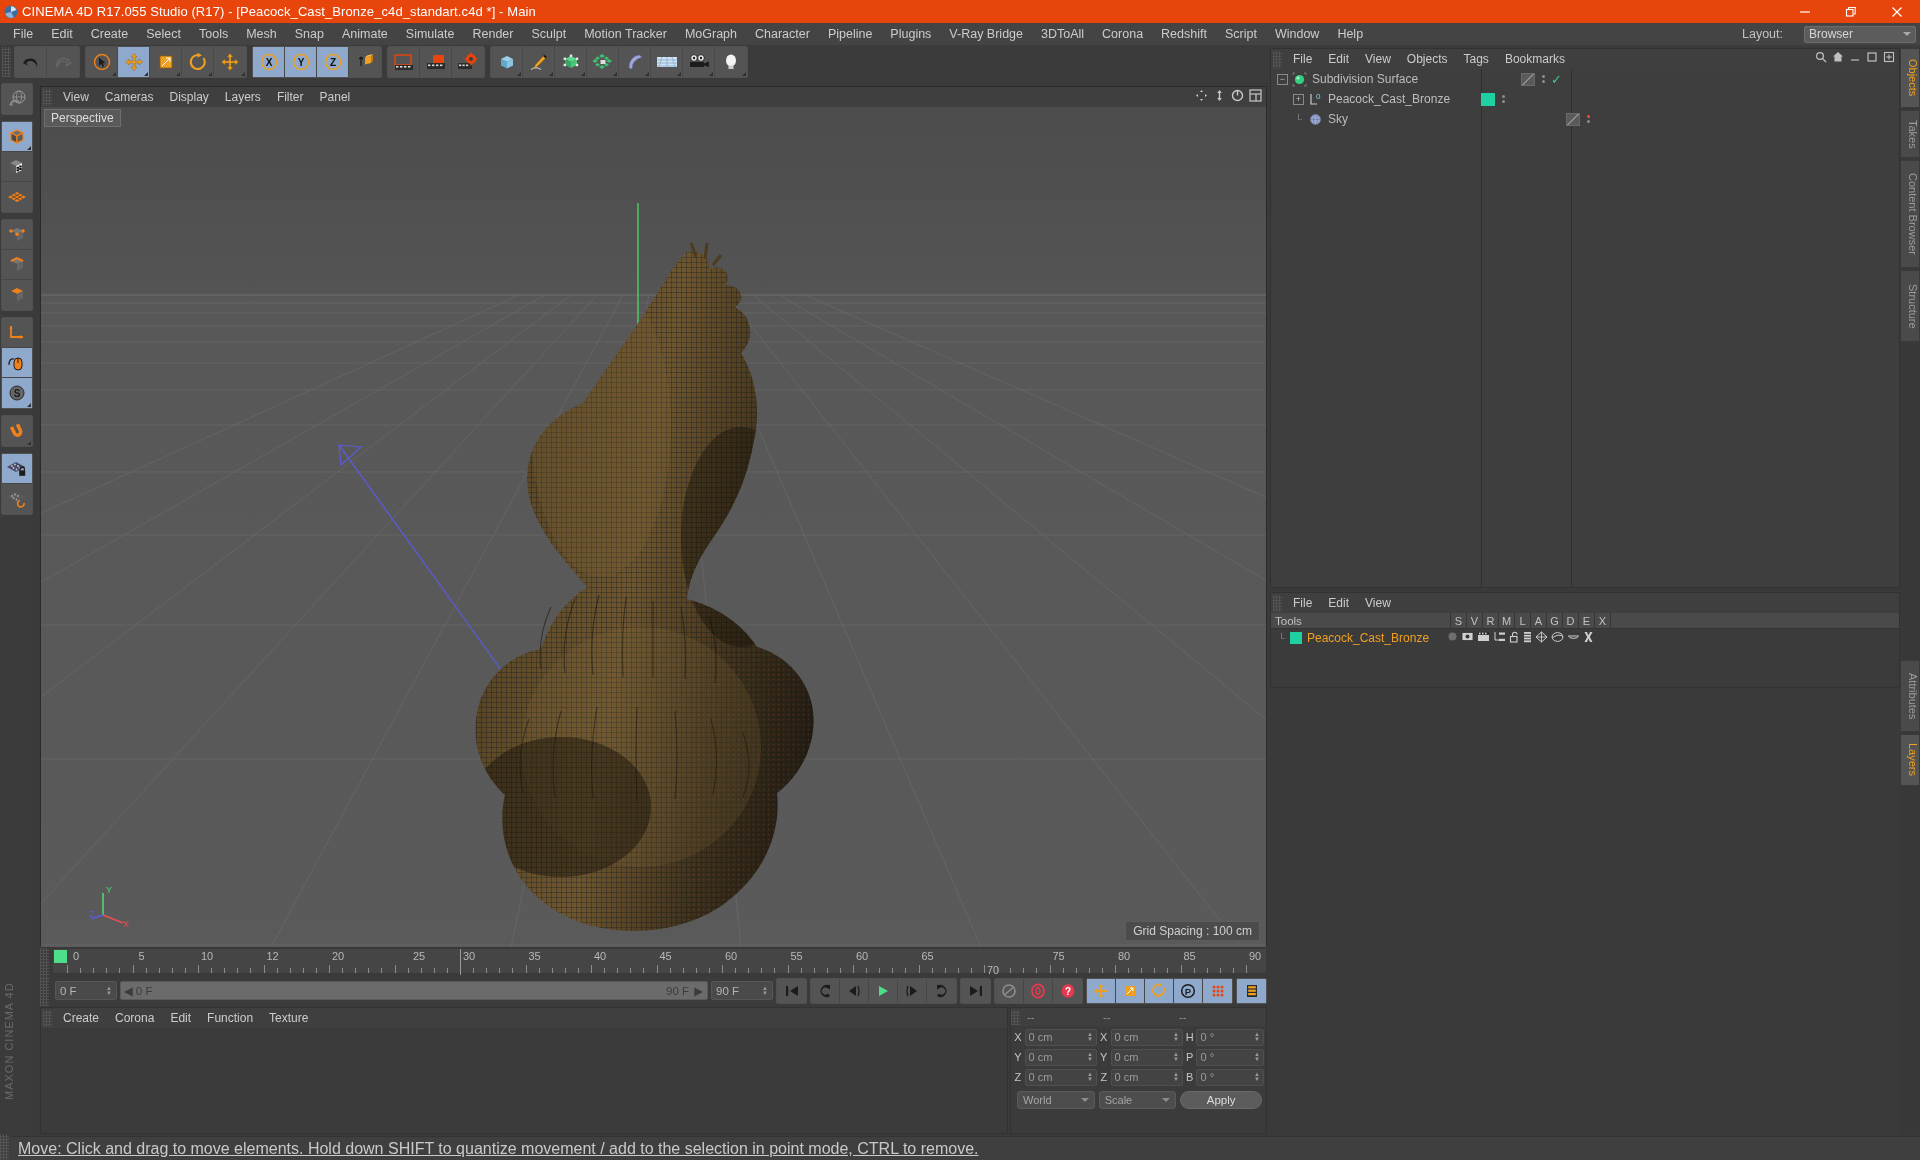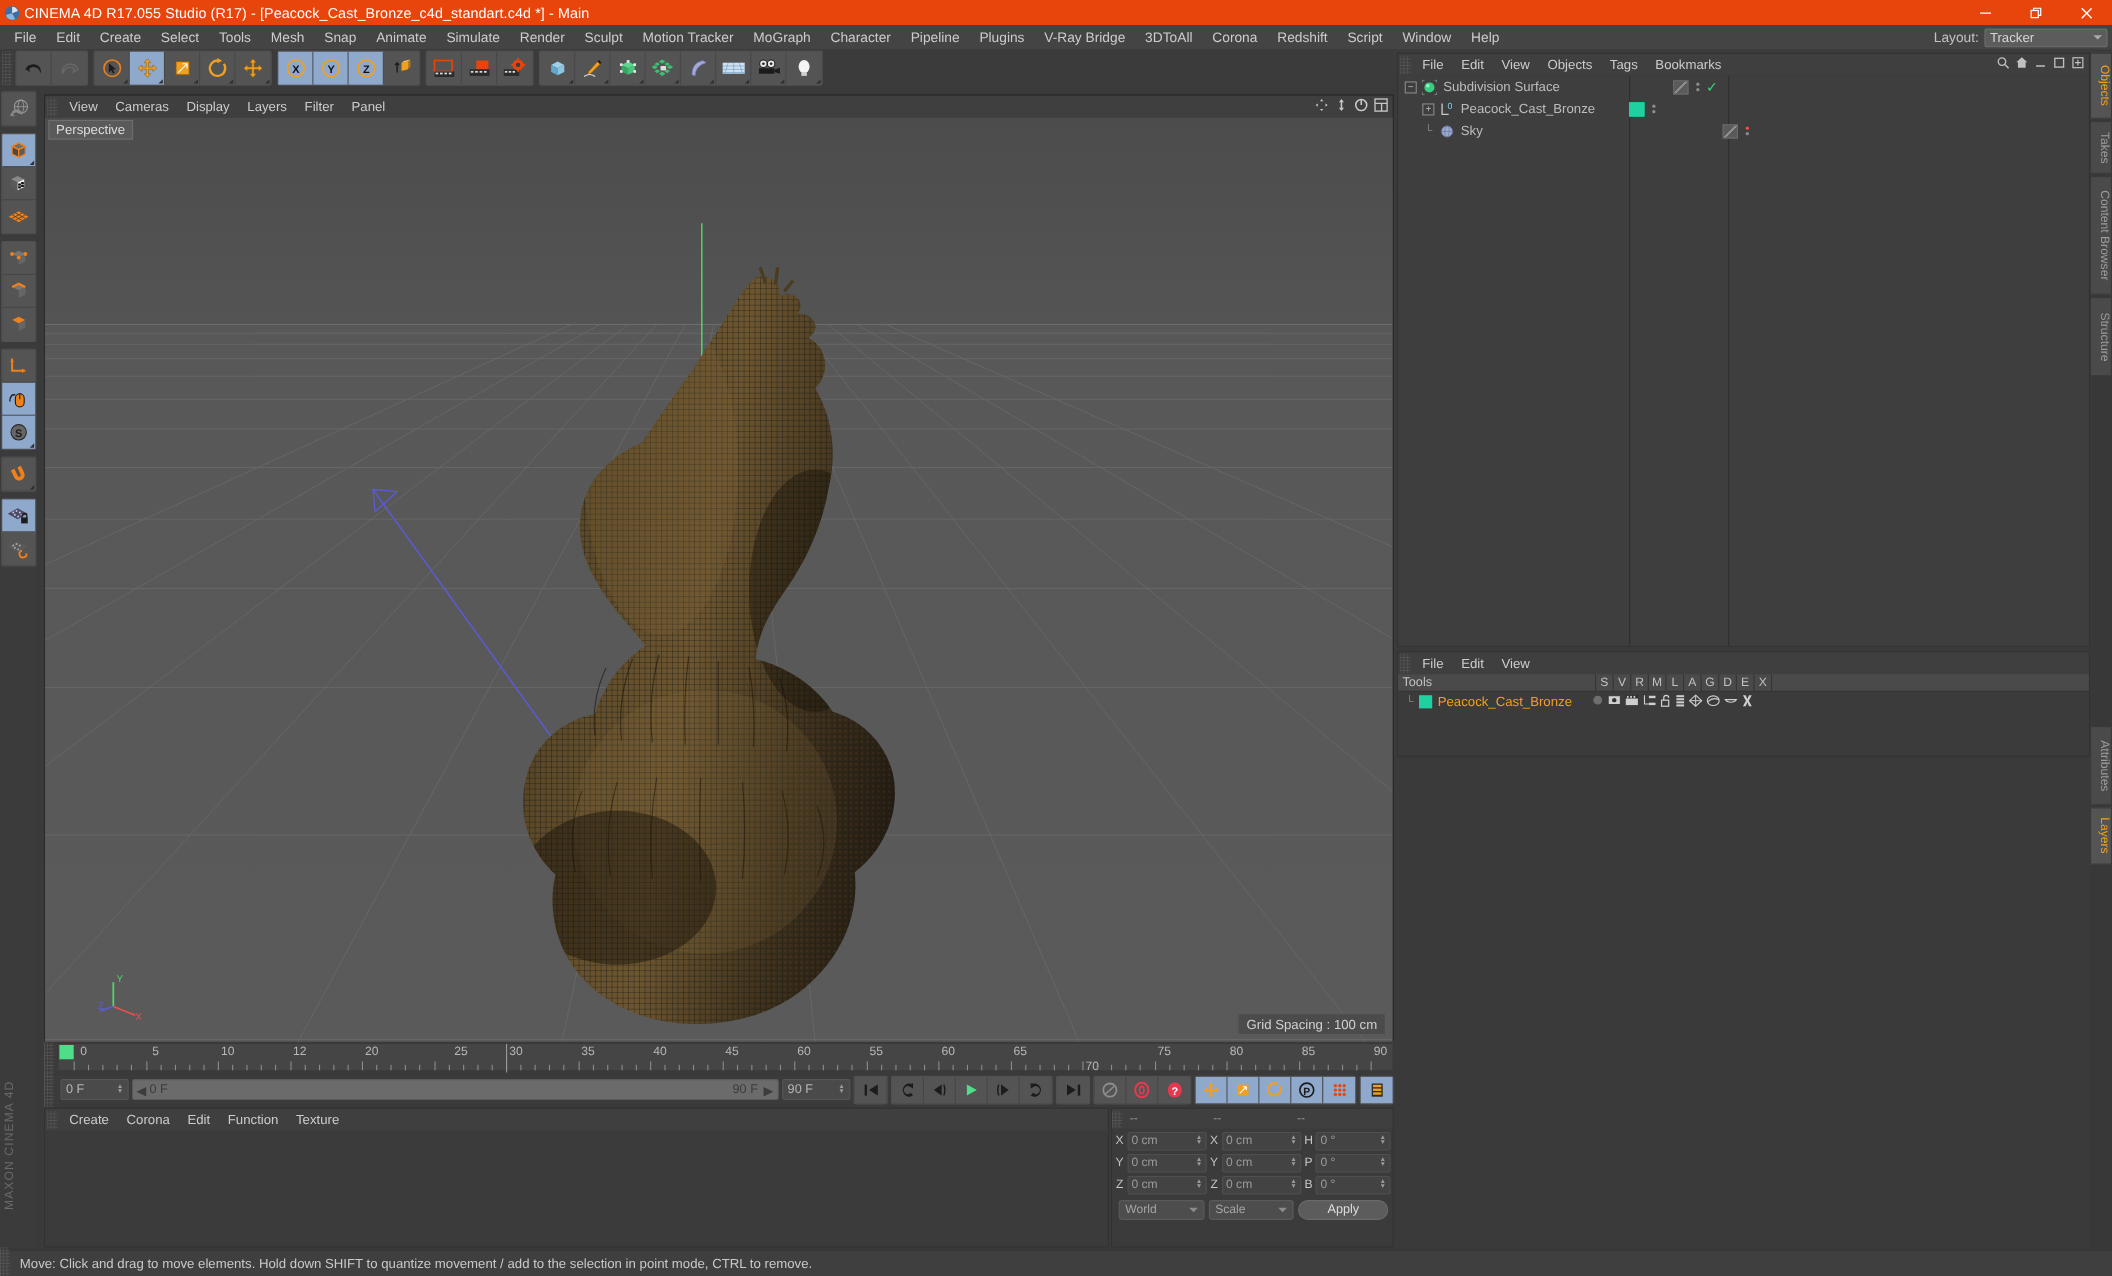--- a/index.html
+++ b/index.html
@@ -23,21 +23,21 @@
   .tb-title{ color:#fff; font-size:13px; white-space:nowrap; letter-spacing:.1px; }
   .tb-wincontrols{ margin-left:auto; display:flex; height:23px; }
   .tb-btn{ width:46px; height:23px; display:flex; align-items:center; justify-content:center; color:#fff; font-size:14px; }
 
   
   .menubar{
     position:absolute; left:0; top:23px; width:1920px; height:22px;
     background:#444; display:flex; align-items:center; padding-left:4px;
   }
   .menu-item{ padding:0 9px; line-height:22px; height:22px; font-size:12.5px; color:#cccccc; white-space:nowrap; }
-  .layout-box{ margin-left:auto; display:flex; align-items:center; gap:5px; padding-right:4px; }
+  .layout-box{ margin-left:auto; display:flex; align-items:center; gap:21px; padding-right:4px; }
   .layout-label{ font-size:12.5px; color:#c2c2c2; }
   .layout-select{
     width:112px; height:17px; background:#5c5c5c; border:1px solid #6d6d6d;
     border-radius:2px; display:flex; align-items:center; padding:0 4px;
     font-size:12px; color:#d6d6d6; position:relative;
   }
   .layout-select .caret{ margin-left:auto; border-left:4px solid transparent; border-right:4px solid transparent; border-top:4px solid #aaa; }
 
   
   .toolbar{
@@ -233,21 +233,21 @@
     writing-mode:vertical-rl; text-orientation:mixed;
     font-size:11px; color:#9c9c9c; text-align:center; padding:5px 0;
   }
   .vtab.active{ color:#f0a020; background:#545454; }
 
   
   .statusbar{
     position:absolute; left:0; bottom:0; width:1920px; height:24px;
     background:#3f3f3f; display:flex; align-items:center; border-top:1px solid #333;
   }
-  .status-text{ font-size:12px; color:#c9c9c9; padding-left:6px; }
+  .status-text{ font-size:16px; color:#c9c9c9; padding-left:6px;text-decoration:underline; }
 </style>
 </head>
 <body>
 
 <div id="app">
 
   <div class="titlebar">
     <div class="tb-logo">
       <svg width="14" height="14" viewBox="0 0 14 14">
         <circle cx="7" cy="7" r="6.5" fill="#3a6ea5"></circle>
@@ -297,21 +297,21 @@
     <div class="menu-item">V-Ray Bridge</div>
     <div class="menu-item">3DToAll</div>
     <div class="menu-item">Corona</div>
     <div class="menu-item">Redshift</div>
     <div class="menu-item">Script</div>
     <div class="menu-item">Window</div>
     <div class="menu-item">Help</div>
     <div class="layout-box">
       <span class="layout-label">Layout:</span>
       <div class="layout-select">
-        <span>Tracker</span>
+        <span>Browser</span>
         <span class="caret"></span>
       </div>
     </div>
   </div>
 
   <div class="toolbar">
     <div class="gripper"></div>
 
     <div class="tgroup">
       <div class="tbtn">

